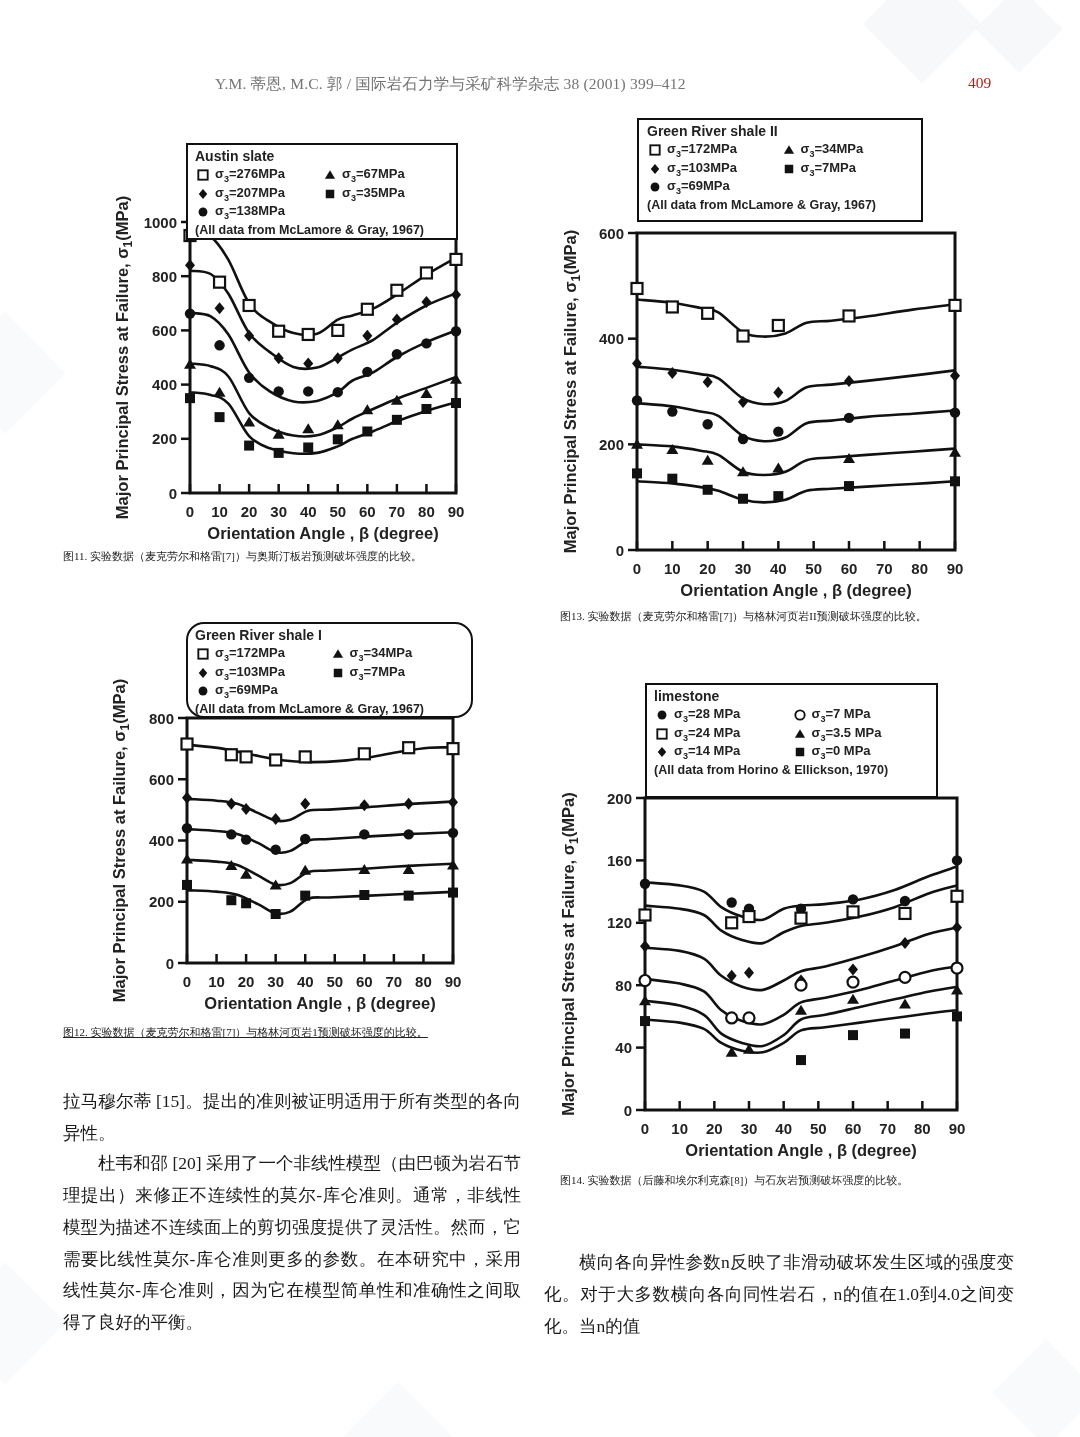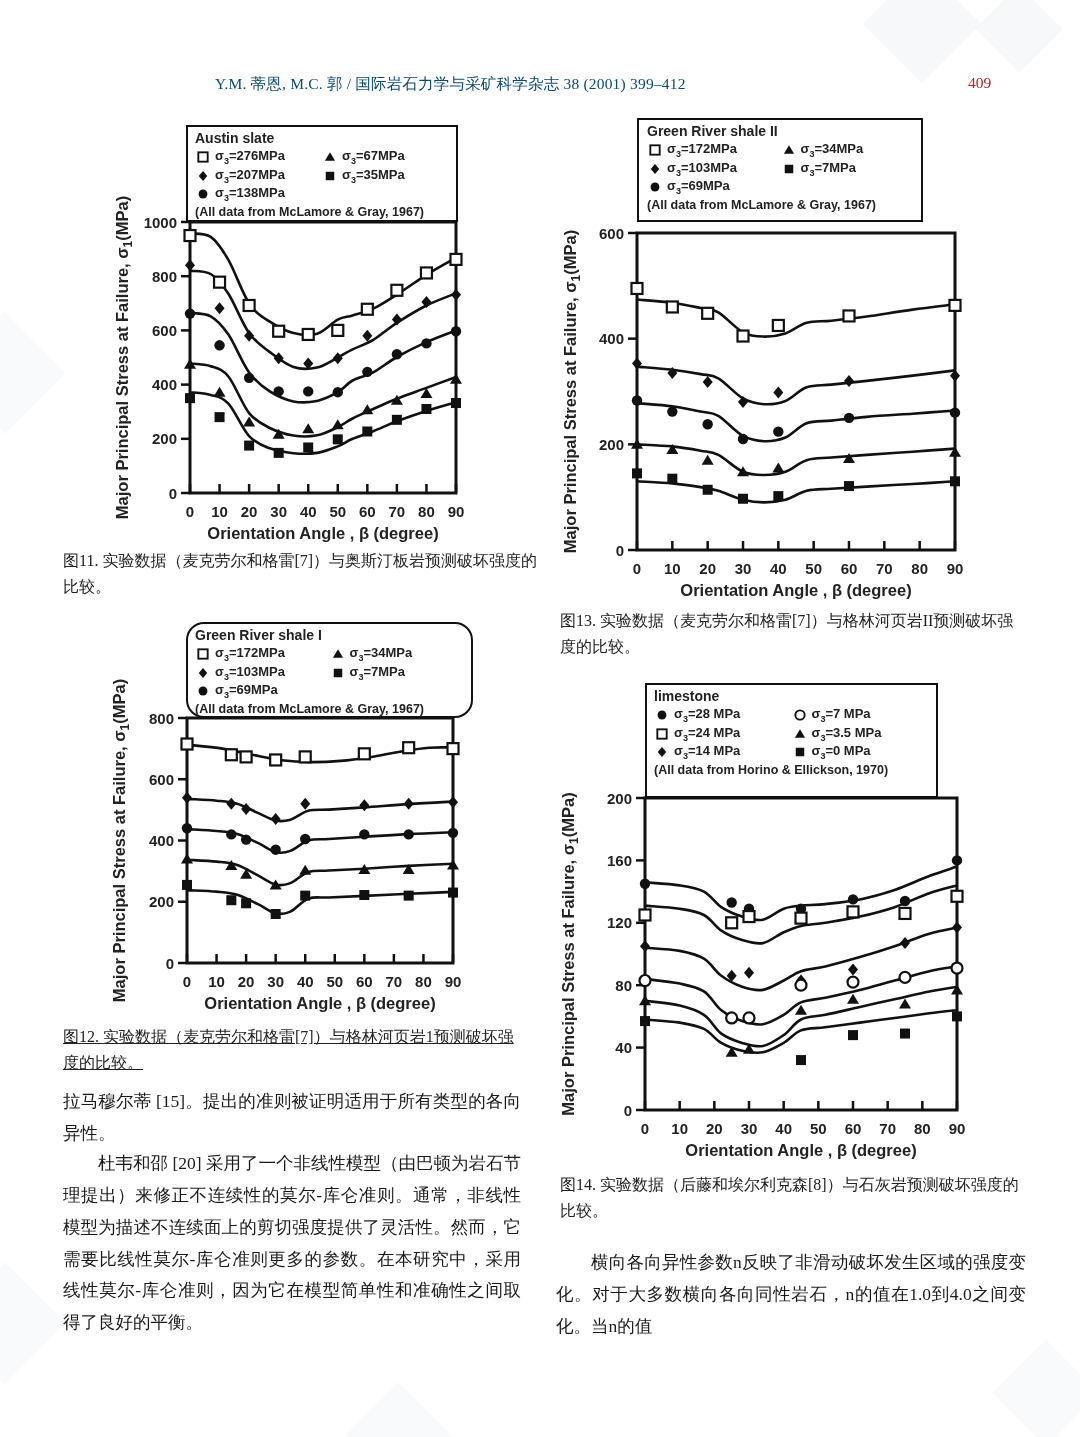--- a/index.html
+++ b/index.html
@@ -1,39 +1,39 @@
 <!DOCTYPE html>
 <html><head>
 <meta charset="utf-8">
 <style>
   html,body{margin:0;padding:0;}
   body{
     width:1080px;height:1437px;position:relative;background:#ffffff;
     font-family:"Liberation Serif", serif;color:#1a1a1a;overflow:hidden;
   }
-  .header-line{position:absolute;top:74px;left:215px;font-size:15.5px;letter-spacing:.2px;color:#0c4a6e;}
+  .header-line{position:absolute;top:74px;left:215px;font-size:15.5px;letter-spacing:.2px;color:#737373;}
   .page-num{position:absolute;top:74px;left:968px;font-size:15.5px;color:#b91c1c;}
   .figure{position:absolute;}
   .figure svg{position:absolute;left:0;top:0;}
   .legend{
     position:absolute;background:#fff;border:2px solid #111;box-sizing:border-box;
     font-family:"Liberation Sans", sans-serif;font-weight:bold;color:#222;
     padding:3px 7px 2px 7px;font-size:13px;line-height:1.22;overflow:hidden;
   }
   .lg-title{font-size:14px;margin-bottom:1px;}
   .lg-row{display:flex;}
   .lg-entry{display:flex;align-items:center;width:50%;white-space:nowrap;}
   .lg-entry svg{position:static;flex:0 0 auto;margin-right:3px;}
   .lg-entry sub{font-size:9px;}
   .lg-note{font-size:12.5px;margin-top:1px;white-space:nowrap;}
   .lg-crit{display:flex;align-items:center;margin-top:18px;text-align:center;}
   .lg-line{display:inline-block;width:58px;height:3px;background:#111;margin-right:8px;}
   .tick{font-family:"Liberation Sans", sans-serif;font-weight:bold;font-size:15px;fill:#222;}
   .axis-title{font-family:"Liberation Sans", sans-serif;font-weight:bold;font-size:16.5px;fill:#222;}
-  .caption{position:absolute;font-size:16px;line-height:1.6;color:#222;}
+  .caption{position:absolute;font-size:11px;line-height:1.6;color:#222;}
   .bodytext{position:absolute;font-size:17.5px;line-height:1.82;color:#1a1a1a;text-align:justify;}
   .indent{text-indent:2em;}
   .wm{position:absolute;transform:rotate(45deg);background:#f4f5f7;opacity:.55;}
   .wm.blue{background:#eef2f6;}
 </style>
 </head>
 <body>
 
 <div class="wm blue" style="left:880px;top:-18px;width:84px;height:84px;"></div>
 <div class="wm blue" style="left:988px;top:-2px;width:62px;height:62px;"></div>
@@ -131,21 +131,21 @@
       <rect x="165.66666666666666" y="324.892" width="10" height="10" fill="#111"></rect>
       <rect x="195.22222222222223" y="319.472" width="10" height="10" fill="#111"></rect>
       <rect x="224.77777777777777" y="311.342" width="10" height="10" fill="#111"></rect>
       <rect x="254.33333333333331" y="303.483" width="10" height="10" fill="#111"></rect>
       <rect x="283.8888888888889" y="291.83" width="10" height="10" fill="#111"></rect>
       <rect x="313.44444444444446" y="280.99" width="10" height="10" fill="#111"></rect>
       <rect x="343" y="275.028" width="10" height="10" fill="#111"></rect>
       <text x="215" y="416" text-anchor="middle" class="axis-title">Orientation Angle , β (degree)</text>
       <text x="20" y="234.5" text-anchor="middle" class="axis-title" transform="rotate(-90 20 234.5)">Major Principal Stress at Failure, σ<tspan dy="4" font-size="12">1</tspan><tspan dy="-4">(MPa)</tspan></text>
     </svg>
-    <div class="legend" style="left: 78px; top: 2px; width: 272px; height: 97px;">
+    <div class="legend" style="left: 78px; top: 20px; width: 272px; height: 97px;">
       <div class="lg-title">Austin slate</div>
       <div class="lg-row">
         <span class="lg-entry">
           <svg width="17" height="14">
             <rect x="3.325" y="2.325" width="9.35" height="9.35" fill="#fff" stroke="#111" stroke-width="1.87"></rect>
           </svg>
           <span>σ<sub>3</sub>=276MPa</span>
         </span>
         <span class="lg-entry">
           <svg width="17" height="14">
@@ -556,13 +556,13 @@
     </div>
   </div>
 
 <div class="caption" style="left:63px;top:548px;width:480px;">图11. 实验数据（麦克劳尔和格雷[7]）与奥斯汀板岩预测破坏强度的比较。</div>
 <div class="caption" style="left:560px;top:608px;width:462px;">图13. 实验数据（麦克劳尔和格雷[7]）与格林河页岩II预测破坏强度的比较。</div>
 <div class="caption" style="left:63px;top:1024px;width:455px;text-decoration:underline;">图12. 实验数据（麦克劳尔和格雷[7]）与格林河页岩1预测破坏强度的比较。</div>
 <div class="caption" style="left:560px;top:1172px;width:462px;">图14. 实验数据（后藤和埃尔利克森[8]）与石灰岩预测破坏强度的比较。</div>
 
 <div class="bodytext" style="left:63px;top:1086px;width:458px;">拉马穆尔蒂 [15]。提出的准则被证明适用于所有类型的各向异性。</div>
 <div class="bodytext indent" style="left:63px;top:1148px;width:458px;">杜韦和邵 [20] 采用了一个非线性模型（由巴顿为岩石节理提出）来修正不连续性的莫尔-库仑准则。通常，非线性模型为描述不连续面上的剪切强度提供了灵活性。然而，它需要比线性莫尔-库仑准则更多的参数。在本研究中，采用线性莫尔-库仑准则，因为它在模型简单性和准确性之间取得了良好的平衡。</div>
-<div class="bodytext indent" style="left:556px;top:1247px;width:470px;">横向各向异性参数n反映了非滑动破坏发生区域的强度变化。对于大多数横向各向同性岩石，n的值在1.0到4.0之间变化。当n的值</div>
+<div class="bodytext indent" style="left:544px;top:1247px;width:470px;">横向各向异性参数n反映了非滑动破坏发生区域的强度变化。对于大多数横向各向同性岩石，n的值在1.0到4.0之间变化。当n的值</div>
 
 </body></html>

